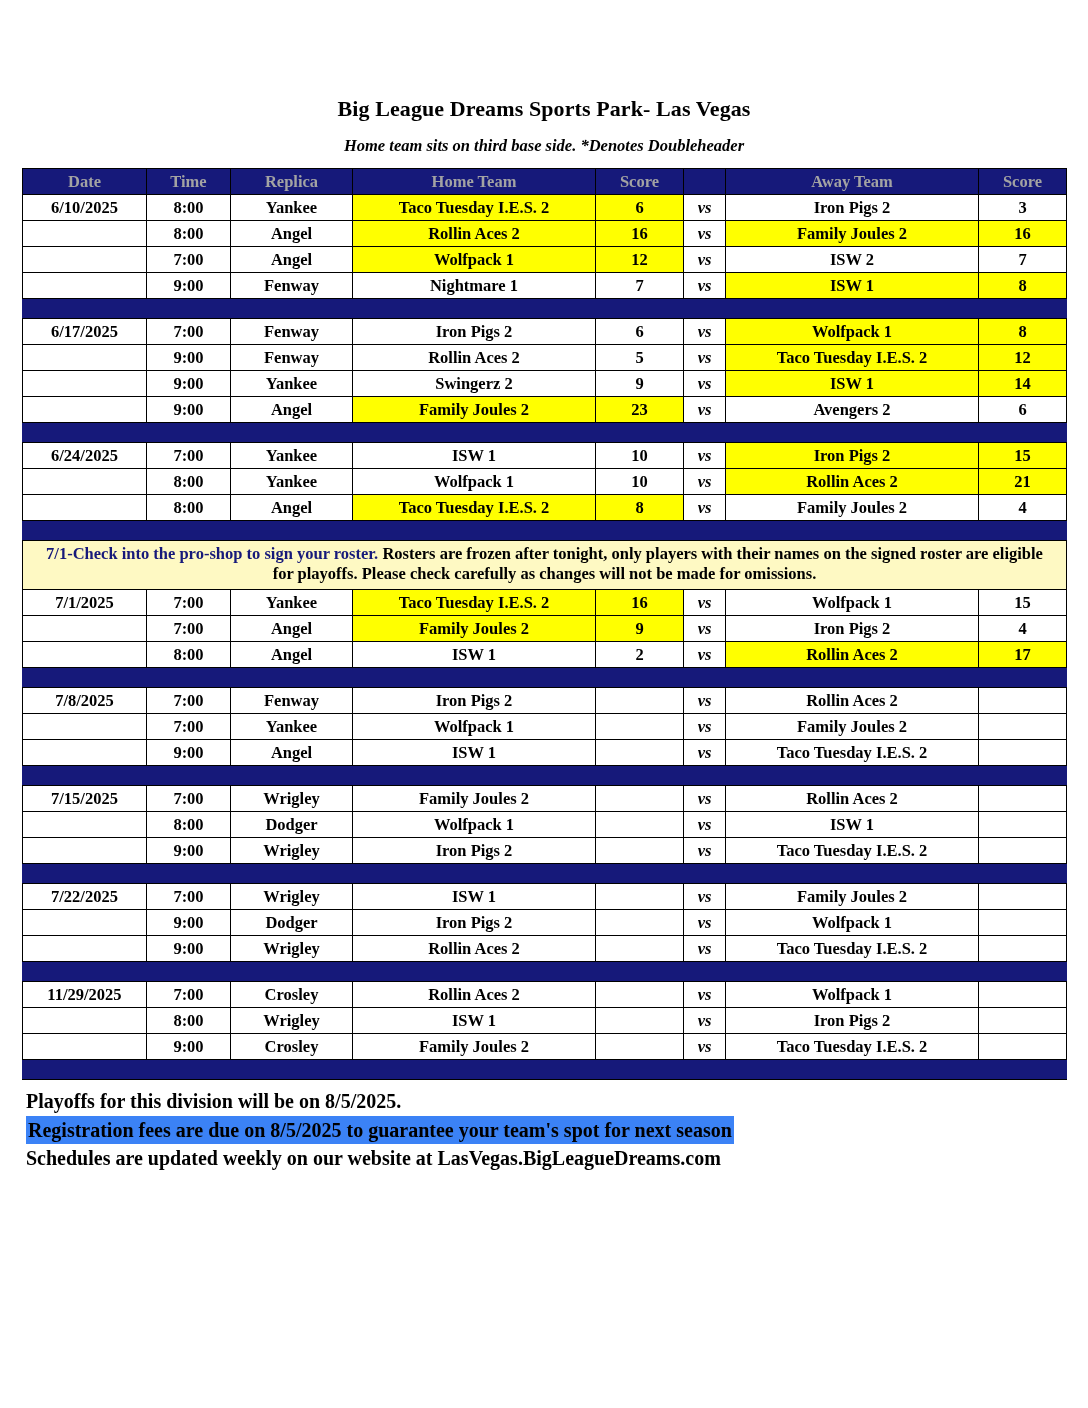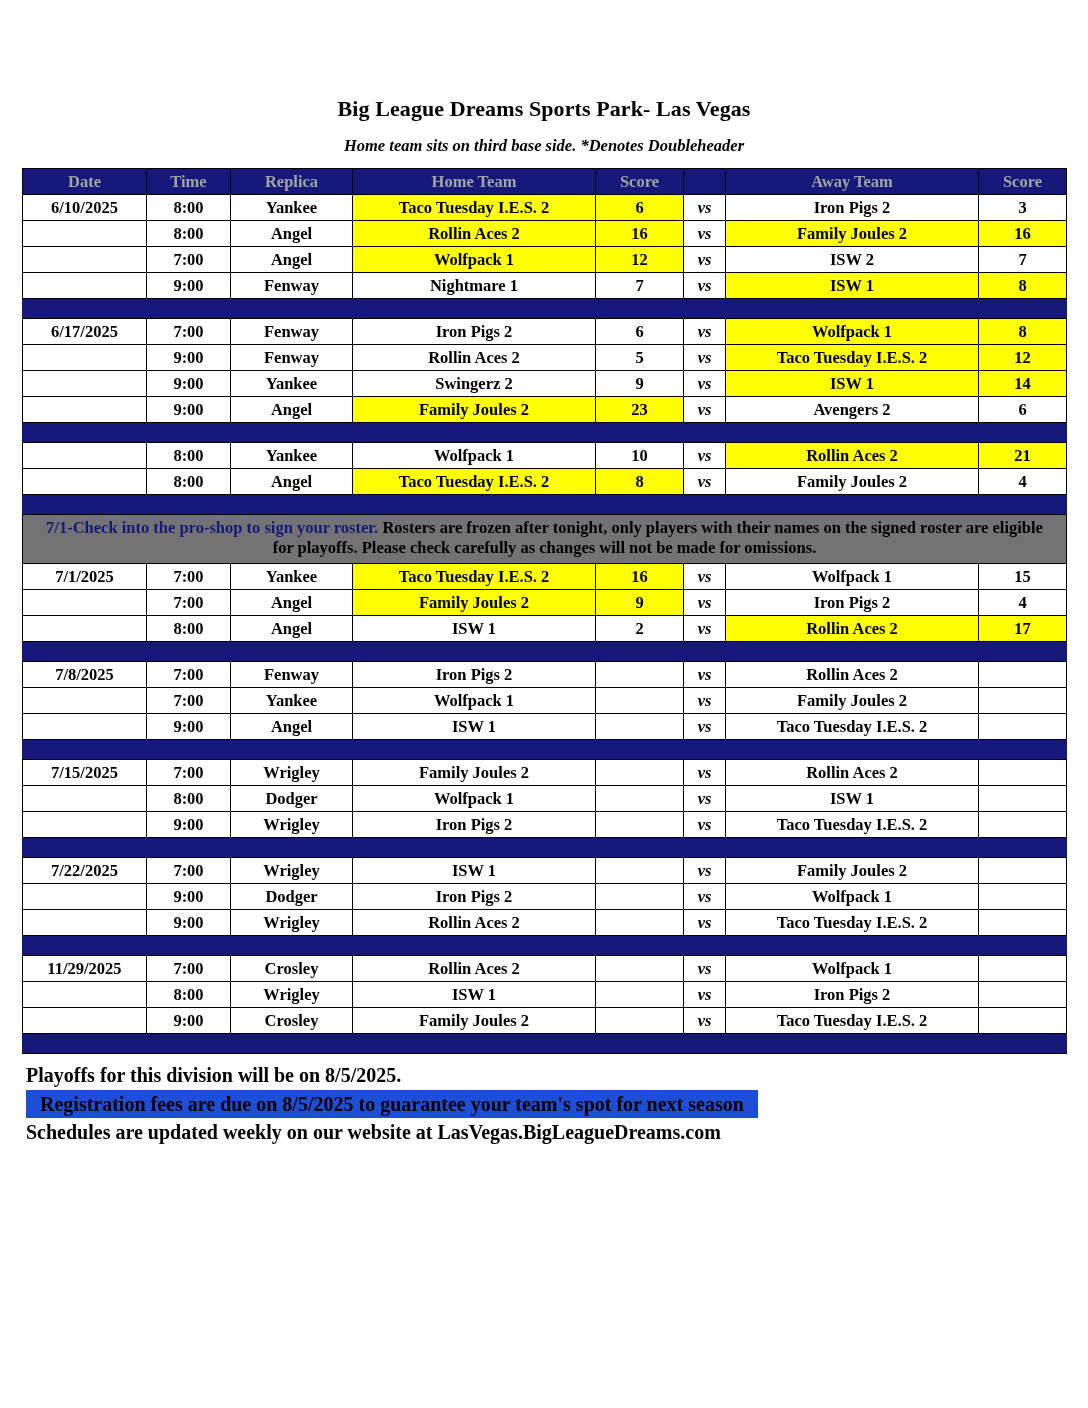--- a/index.html
+++ b/index.html
@@ -79,44 +79,44 @@
     background: #ffff00;
   }
   tr.spacer td {
     background: #16197a;
     height: 19px;
     border-left: 1px solid #16197a;
     border-right: 1px solid #16197a;
     padding: 0;
   }
   tr.noticerow td {
-    background: #737373;
+    background: #fef9c3;
     height: auto;
     padding: 3px 12px 5px 12px;
     white-space: normal;
     line-height: 1.22;
     font-size: 16.5px;
     text-align: center;
   }
   .notice-lead {
     color: #16197a;
   }
   .footer {
     margin-top: 7px;
     padding-left: 4px;
   }
   .footer div {
     font-size: 20px;
     font-weight: bold;
     line-height: 1.42;
   }
   .footer .fee {
-    background: #1d4ed8;
+    background: #3b82f6;
     display: inline-block;
-    padding: 0 14px;
+    padding: 0 2px;
   }
 </style>
 </head>
 <body>
 
 <div class="page">
 
   <div class="title">Big League Dreams Sports Park- Las Vegas</div>
   <div class="note-italic">Home team sits on third base side.  *Denotes Doubleheader</div>
 
@@ -224,20 +224,30 @@
           <td class="hl">Family Joules 2</td>
           <td class="hl">23</td>
           <td class="vs">vs</td>
           <td>Avengers 2</td>
           <td>6</td>
         </tr>
         <tr class="spacer">
           <td colspan="8"></td>
         </tr>
         <tr>
+          <td>6/24/2025</td>
+          <td>7:00</td>
+          <td>Yankee</td>
+          <td>ISW 1</td>
+          <td>10</td>
+          <td class="vs">vs</td>
+          <td class="hl">Iron Pigs 2</td>
+          <td class="hl">15</td>
+        </tr>
+        <tr>
           <td></td>
           <td>8:00</td>
           <td>Yankee</td>
           <td>Wolfpack 1</td>
           <td>10</td>
           <td class="vs">vs</td>
           <td class="hl">Rollin Aces 2</td>
           <td class="hl">21</td>
         </tr>
         <tr>

